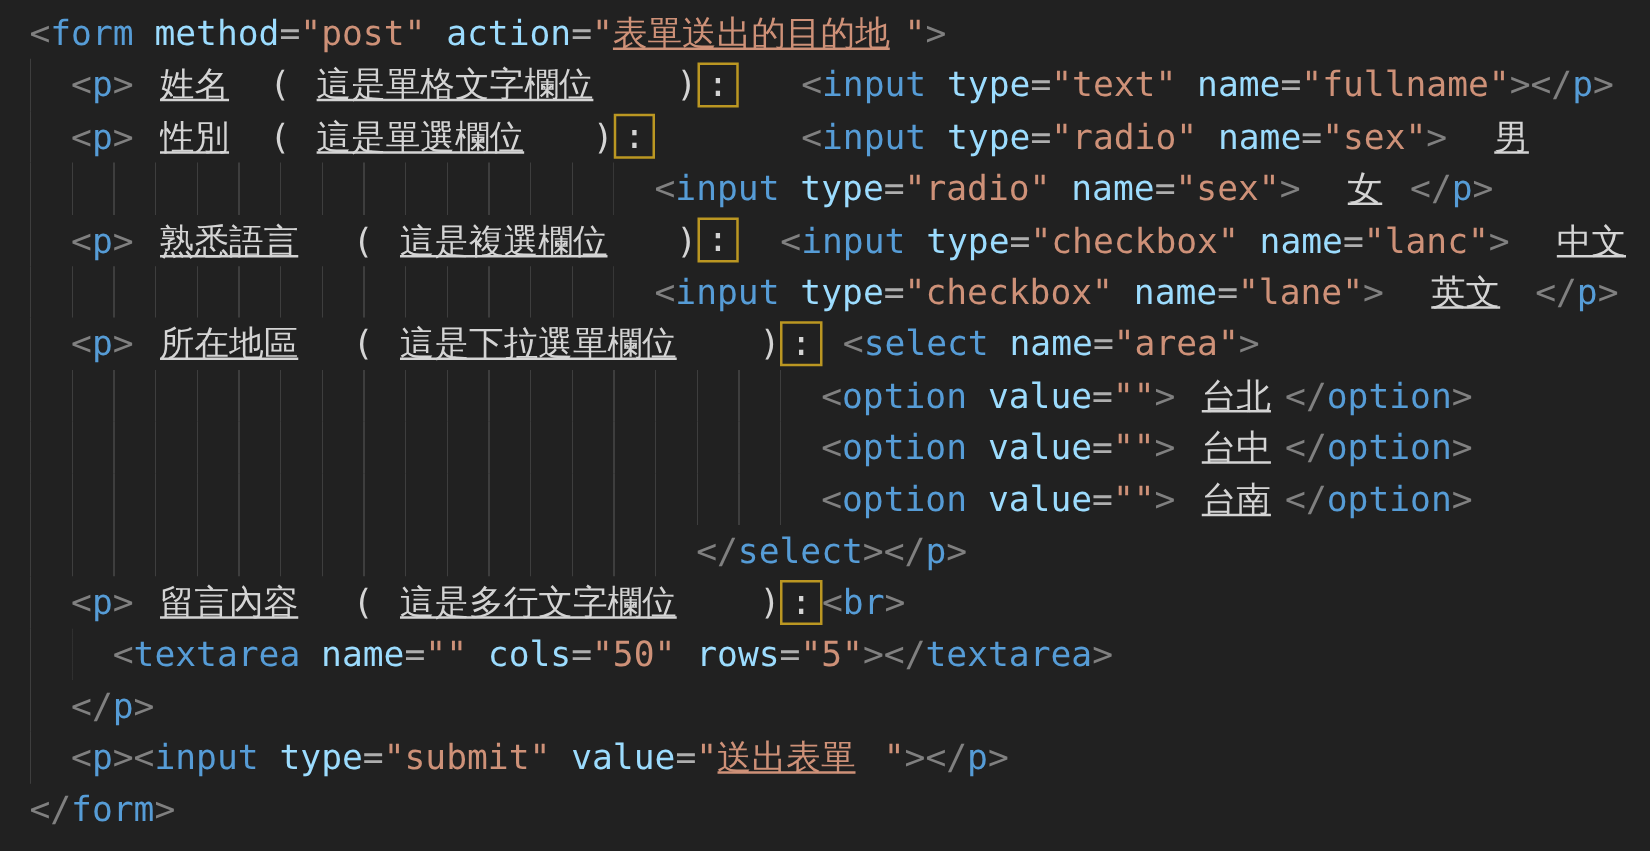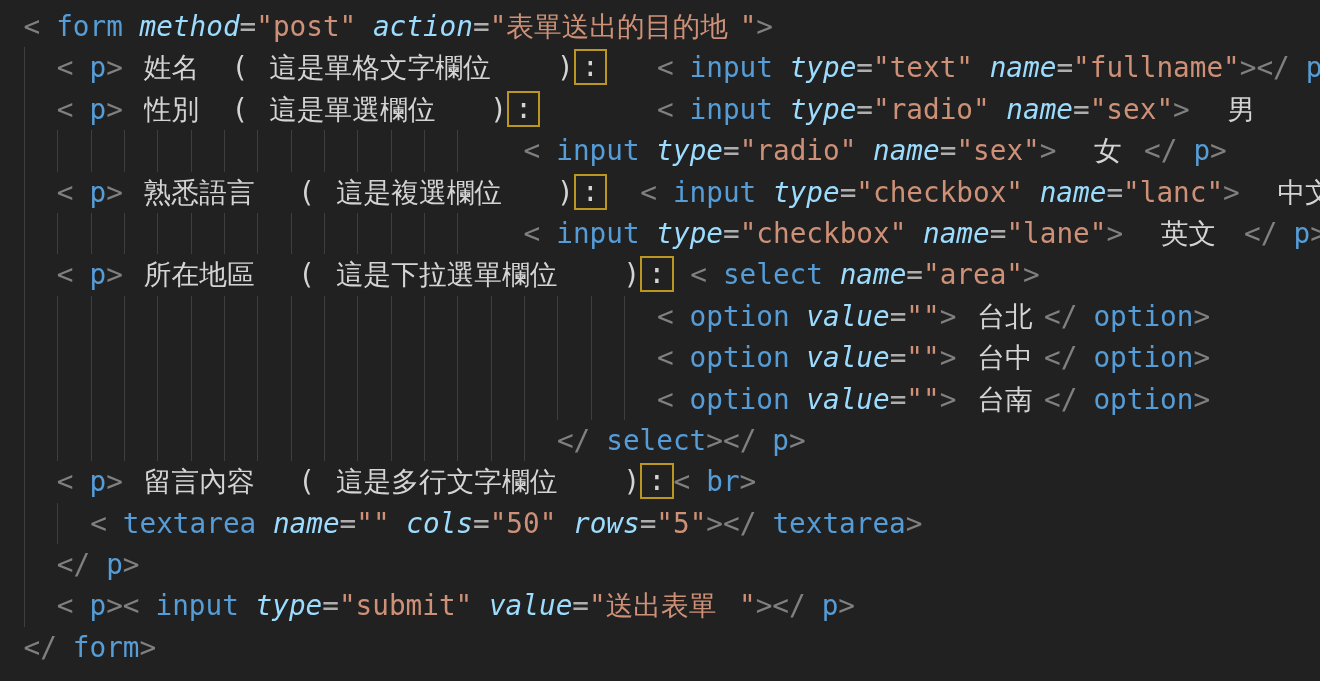--- a/index.html
+++ b/index.html
@@ -36,31 +36,32 @@
     white-space:pre;
   }
   .guides{
     position:absolute;
     left:0;top:0;bottom:0;
     pointer-events:none;
     background:repeating-linear-gradient(to right,var(--guide) 0 1px,transparent 1px 2ch);
   }
   .tok{white-space:pre;}
   .pun{color:var(--pun);}
-  .tag{color:var(--tag);margin-left:16px;}
-  .attr{color:var(--attr);font-style:italic;}
+  .tag{color:var(--tag);}
+  .attr{color:var(--attr);}
   .str{color:var(--str);}
   .txt{color:var(--txt);margin-left:21px;}
   .eq{color:var(--eq);}
   .sp{color:var(--txt);}
   .cjk{
     display:inline-block;
     overflow:hidden;
     height:41.4px;
     vertical-align:top;
+    text-decoration:underline;
   }
   .box{
     display:inline-block;
     box-sizing:border-box;
     width:2ch;
     height:36px;
     line-height:31px;
     border:2px solid var(--boxb);
     text-align:center;
     vertical-align:middle;

